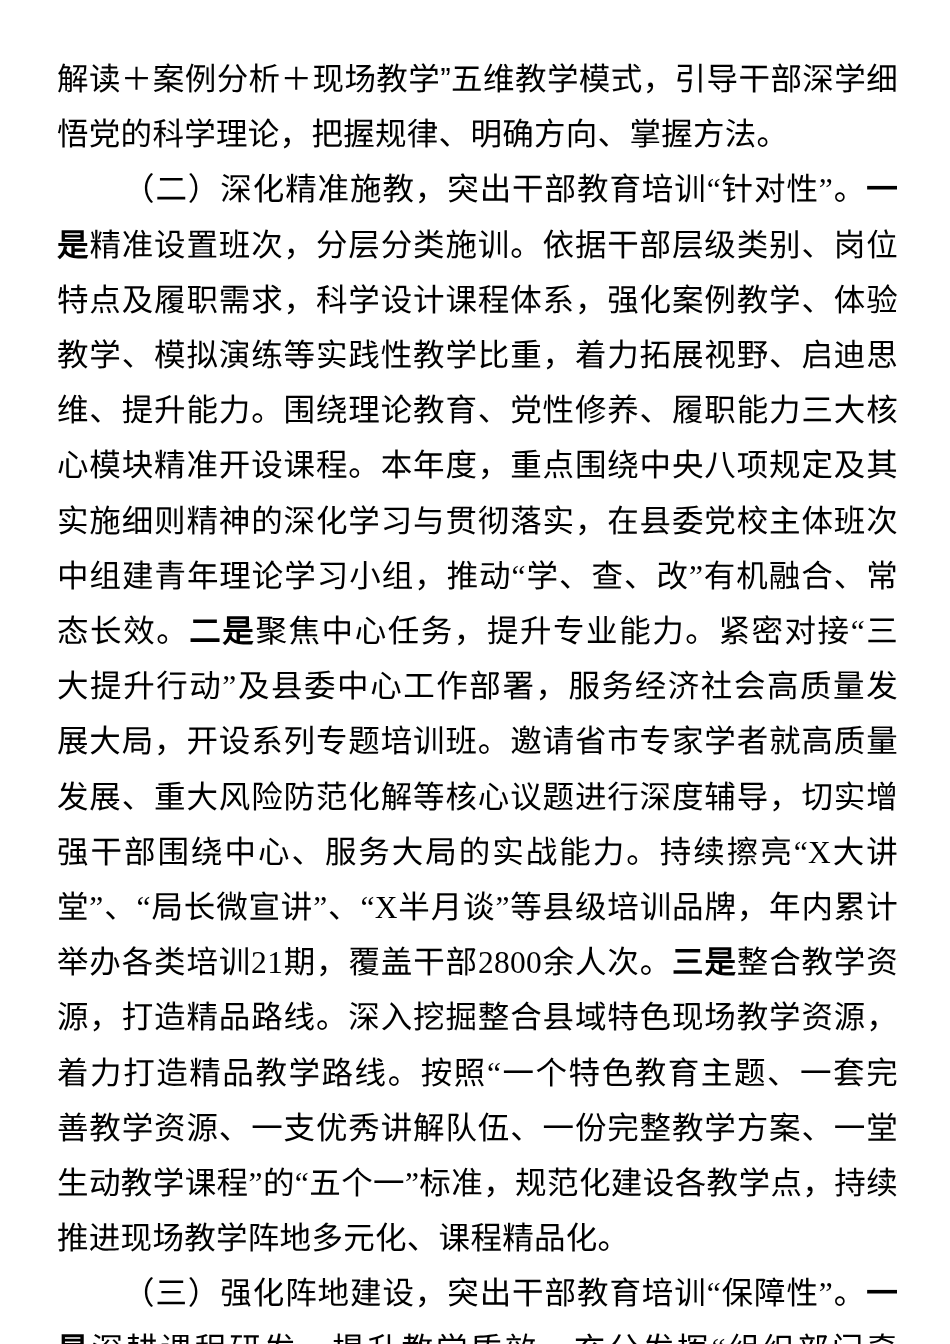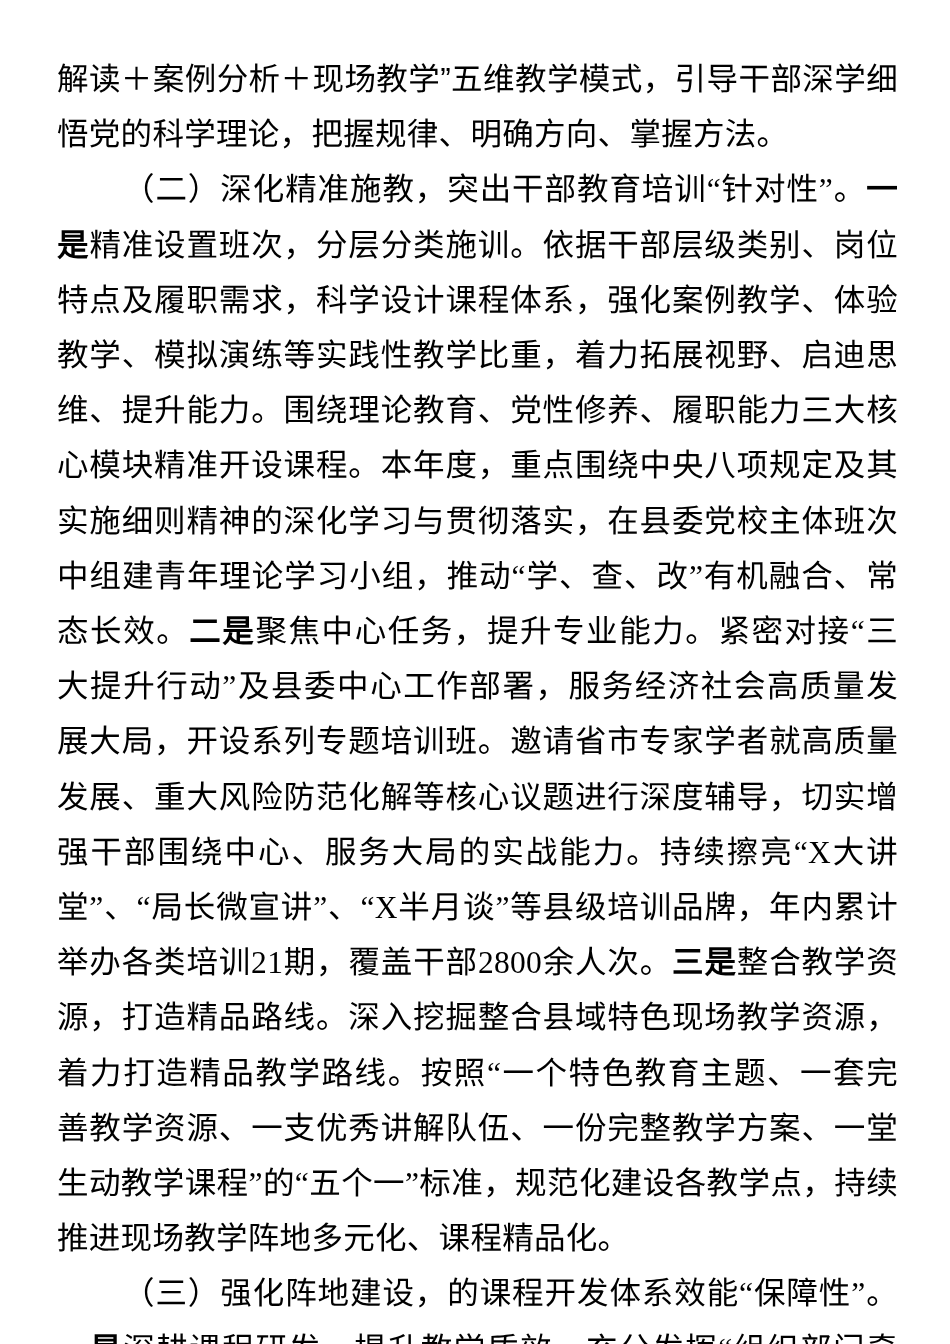--- a/index.html
+++ b/index.html
@@ -52,15 +52,15 @@
     text-align-last: left;
   }
 </style>
 </head>
 <body>
 
 <div class="page">
   <div class="doc-body" id="doc-body">
       <p class="para"><span>解读＋案例分析＋现场教学”五维教学模式，引导干部深学细悟党的科学理论，把握规律、明确方向、掌握方法。</span></p>
       <p class="para indent"><span>（二）深化精准施教，突出干部教育培训“针对性”。</span><b class="lead">一是</b><span>精准设置班次，分层分类施训。依据干部层级类别、岗位特点及履职需求，科学设计课程体系，强化案例教学、体验教学、模拟演练等实践性教学比重，着力拓展视野、启迪思维、提升能力。围绕理论教育、党性修养、履职能力三大核心模块精准开设课程。本年度，重点围绕中央八项规定及其实施细则精神的深化学习与贯彻落实，在县委党校主体班次中组建青年理论学习小组，推动“学、查、改”有机融合、常态长效。</span><b class="lead">二是</b><span>聚焦中心任务，提升专业能力。紧密对接“三大提升行动”及县委中心工作部署，服务经济社会高质量发展大局，开设系列专题培训班。邀请省市专家学者就高质量发展、重大风险防范化解等核心议题进行深度辅导，切实增强干部围绕中心、服务大局的实战能力。持续擦亮“X大讲堂”、“局长微宣讲”、“X半月谈”等县级培训品牌，年内累计举办各类培训21期，覆盖干部2800余人次。</span><b class="lead">三是</b><span>整合教学资源，打造精品路线。深入挖掘整合县域特色现场教学资源，着力打造精品教学路线。按照“一个特色教育主题、一套完善教学资源、一支优秀讲解队伍、一份完整教学方案、一堂生动教学课程”的“五个一”标准，规范化建设各教学点，持续推进现场教学阵地多元化、课程精品化。</span></p>
-      <p class="para indent"><span>（三）强化阵地建设，的课程开发体系效能“保障性”。</span><b class="lead">一是</b><span>深耕课程研发，提升教学质效。充分发挥“组织部门牵头、党校主责、业务部门协同”的课程开发体系效能，组建以党校教师为核心、业务骨干为支撑的研发团队。实施“训前需求调研 - 领导干部备课 - 党校内容审核”的课前准备机制；强化“训中督导评学”；落实“训后质量评估与效果测试”，形成“以讲促学、以学促思、以思促干”的良性循环，有效提升干部研究分析、解决</span></p>
+      <p class="para indent"><span>（三）强化阵地建设，突出干部教育培训“保障性”。</span><b class="lead">一是</b><span>深耕课程研发，提升教学质效。充分发挥“组织部门牵头、党校主责、业务部门协同”的课程开发体系效能，组建以党校教师为核心、业务骨干为支撑的研发团队。实施“训前需求调研 - 领导干部备课 - 党校内容审核”的课前准备机制；强化“训中督导评学”；落实“训后质量评估与效果测试”，形成“以讲促学、以学促思、以思促干”的良性循环，有效提升干部研究分析、解决</span></p>
     </div>
 </div>
 
 </body></html>

